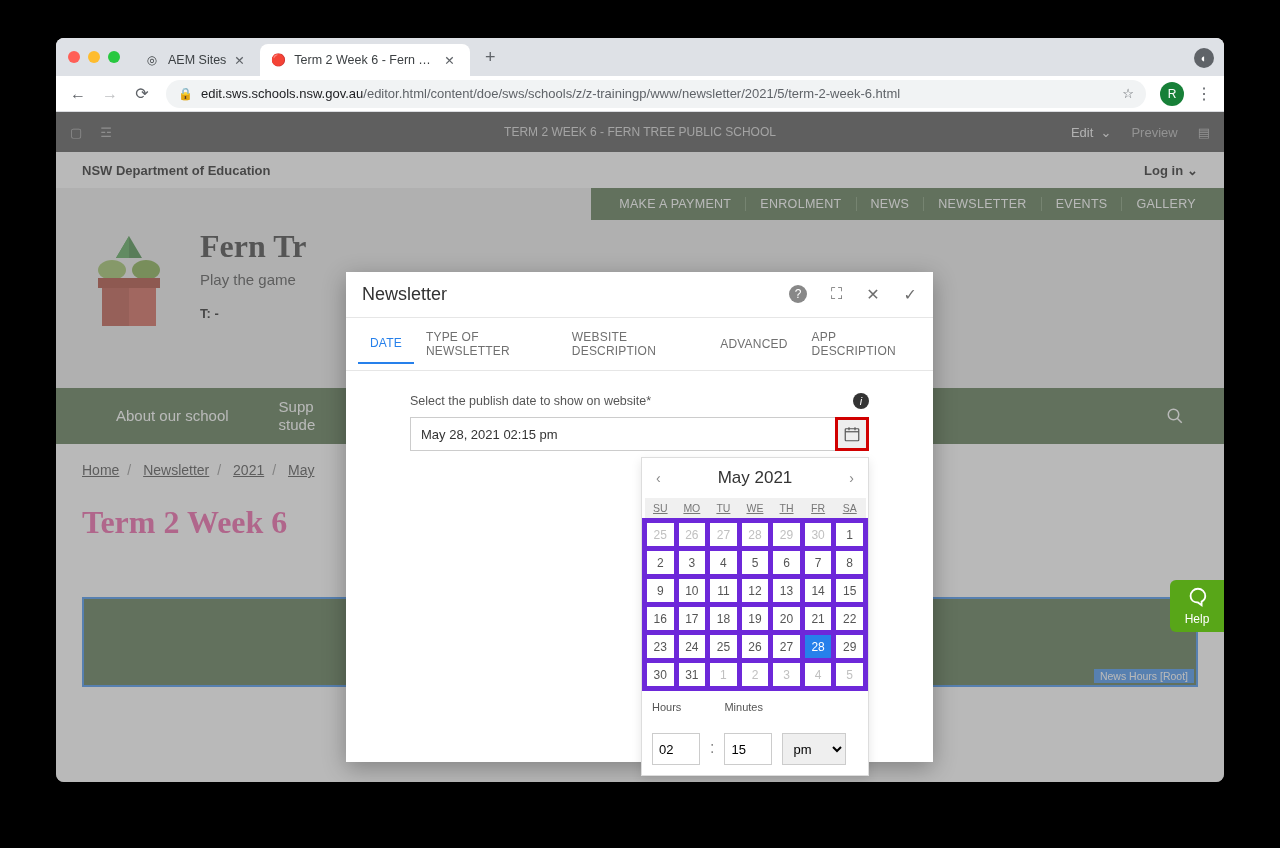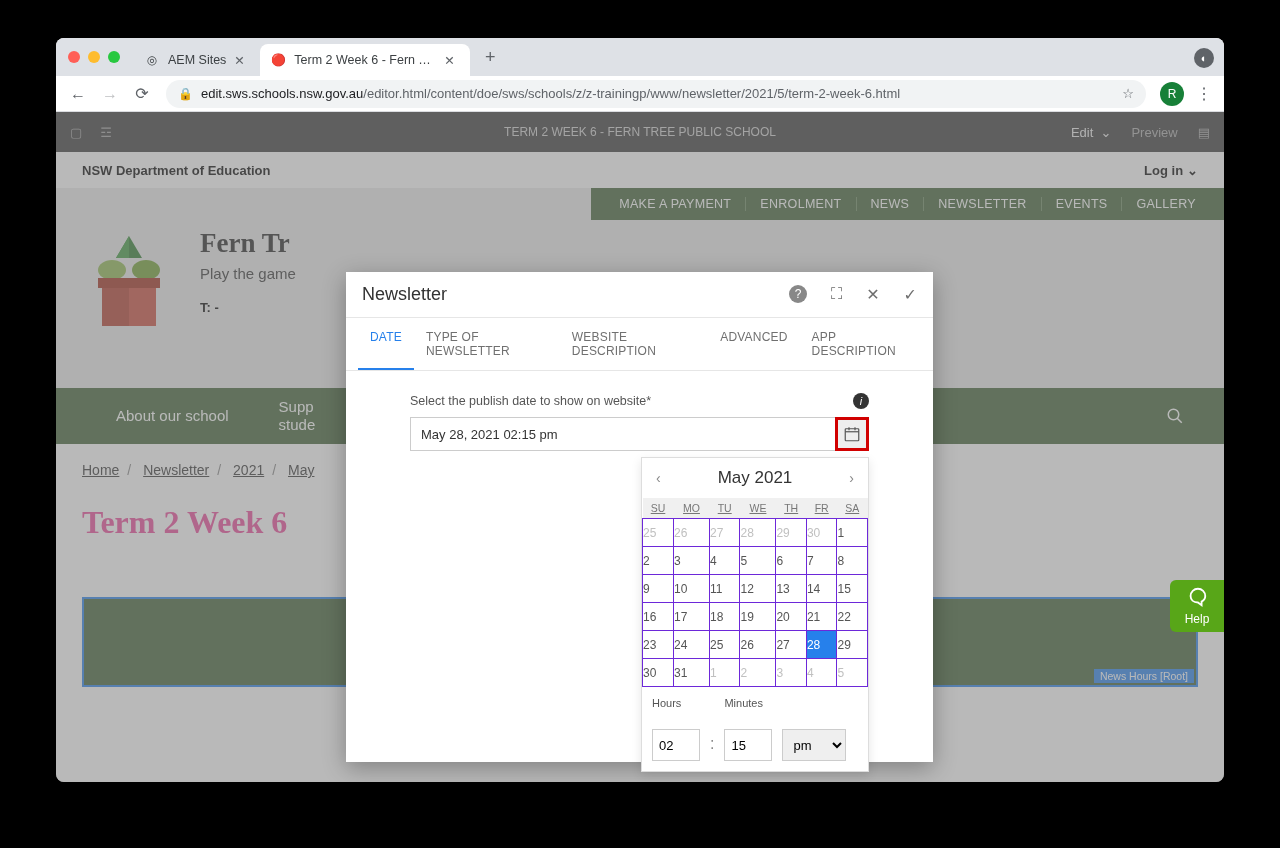--- a/index.html
+++ b/index.html
@@ -45,21 +45,21 @@
   .dept-bar { height:36px; background:#fff; display:flex; align-items:center; justify-content:space-between; padding:0 26px; font-size:13px; font-weight:600;}
   .login{display:flex; align-items:center; gap:4px; font-weight:600;}
 
   
   .hero { background:#ebecec; padding: 0 28px; height: 200px; position:relative;}
   .util-nav { position:absolute; right:0; top:0; background:#3e6133; height:32px; display:flex; align-items:center; padding:0 14px; gap:0; }
   .util-nav span { color:#fff; font-size:12.5px; letter-spacing:.3px; padding:0 14px; border-right:1px solid #6a8a60;}
   .util-nav span:last-child{border-right:none;}
   .hero-content { display:flex; gap:26px; padding-top:40px;}
   .logo { width:90px; height:110px; }
-  .hero-text h1 { font-family: Georgia, 'Times New Roman', serif; font-size:27px; font-weight:700; color:#222;}
+  .hero-text h1 { font-family: Georgia, 'Times New Roman', serif; font-size:32px; font-weight:700; color:#222;}
   .hero-text p { margin-top:6px; font-size:15px; color:#333;}
   .hero-text .tel { margin-top:18px; font-size:13px; font-weight:600;}
 
   
   .green-nav { background:#3e6133; height:56px; display:flex; align-items:center; padding:0 60px; color:#fff; font-size:15px; gap:50px; position:relative;}
   .green-nav .item{line-height:1.2;}
   .green-nav .search{position:absolute; right:40px; color:#fff;}
 
   
   .crumbs { padding: 18px 26px 0; font-size:14px; color:#333;}
@@ -74,37 +74,37 @@
   .nl-tag { position:absolute; right:2px; bottom:2px; background:#2680eb; color:#fff; font-size:10.5px; padding:1px 6px;}
 
   
   .help-tab { position:absolute; right:0; top:468px; width:54px; height:52px; background:#58a618; border-radius:6px 0 0 6px; display:flex; flex-direction:column; align-items:center; justify-content:center; color:#fff; font-size:12px; gap:4px;}
 
   
   .dialog { position:absolute; left:290px; top:160px; width:587px; height:490px; background:#fff; box-shadow:0 6px 22px rgba(0,0,0,.3);}
   .dlg-head { display:flex; align-items:center; justify-content:space-between; padding:12px 16px; border-bottom:1px solid #e6e6e6;}
   .dlg-head h2 { font-size:18px; font-weight:400; color:#333;}
   .dlg-head .actions { display:flex; gap:24px; color:#6e6e6e; font-size:16px;}
-  .dlg-tabs { display:flex; border-bottom:1px solid #e6e6e6; padding:0 12px; font-size:12px; color:#707070;}
+  .dlg-tabs { display:flex; border-bottom:1px solid #e6e6e6; padding:0 12px; font-size:12px; color:#707070;align-items:center;}
   .dlg-tabs span{ padding:12px 12px; letter-spacing:.2px;}
   .dlg-tabs .active{ color:#2680eb; border-bottom:2px solid #2680eb; font-weight:500;}
   .dlg-body { padding: 22px 64px 0; position:relative;}
   .field-label { font-size:12.5px; color:#555; display:flex; align-items:center; justify-content:space-between;}
   .info-dot{ width:16px; height:16px; border-radius:50%; background:#333; color:#fff; font-size:11px; display:flex; align-items:center; justify-content:center; font-style:italic;}
   .date-input-wrap { margin-top:8px; display:flex; align-items:stretch;}
   .date-input { flex:1; height:34px; border:1px solid #ccc; padding:0 10px; font-size:13px; color:#333;}
   .cal-btn { width:34px; height:34px; border:3px solid #d10000; background:#eee; display:flex; align-items:center; justify-content:center; margin-left:-1px;}
 
   
   .cal-pop { position:absolute; right:64px; top:86px; width:228px; background:#fff; border:1px solid #ddd; box-shadow:0 4px 10px rgba(0,0,0,.1);}
   .cal-head { display:flex; align-items:center; justify-content:space-between; padding:8px 10px; font-size:17px; color:#333;}
   .cal-head .nav{color:#888; font-size:14px; padding:4px;}
   .cal-grid { width:100%; border-collapse:collapse; font-size:12px;}
   .cal-grid th { background:#f0f0f0; color:#777; font-weight:500; padding:4px 0; font-size:10.5px; text-decoration:underline;}
-  .cal-grid td { text-align:left; height:28px; color:#555; border:1px solid #6d28d9;}
+  .cal-grid td { text-align:center; height:28px; color:#555; border:5px solid #6d28d9;}
   .cal-grid td.muted{color:#c0c0c0;}
   .cal-grid td.sel{background:#2680eb; color:#fff;}
   .time-row { display:flex; gap:10px; padding:10px; align-items:flex-end;}
   .time-col label{font-size:11px; color:#555; display:block; margin-bottom:20px;}
   .time-col input, .time-col select{ width:48px; height:32px; border:1px solid #ccc; padding:0 6px; font-size:13px;}
   .time-col select{width:64px;}
   .colon{padding-bottom:8px; color:#888;}
 
   svg { display:block; }
 </style>

